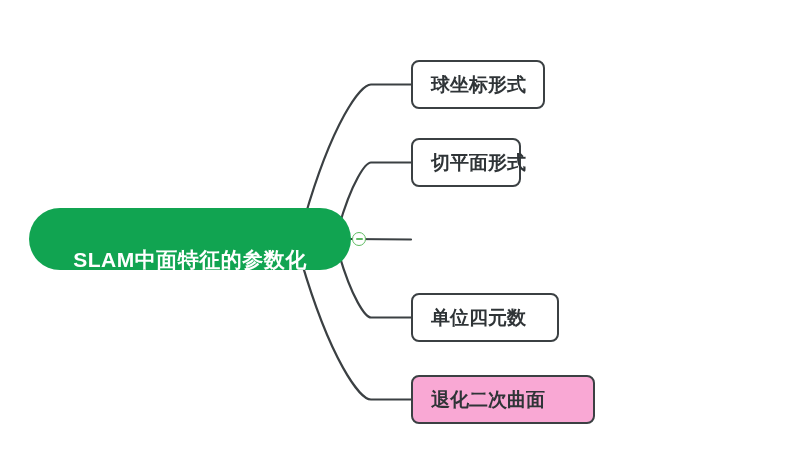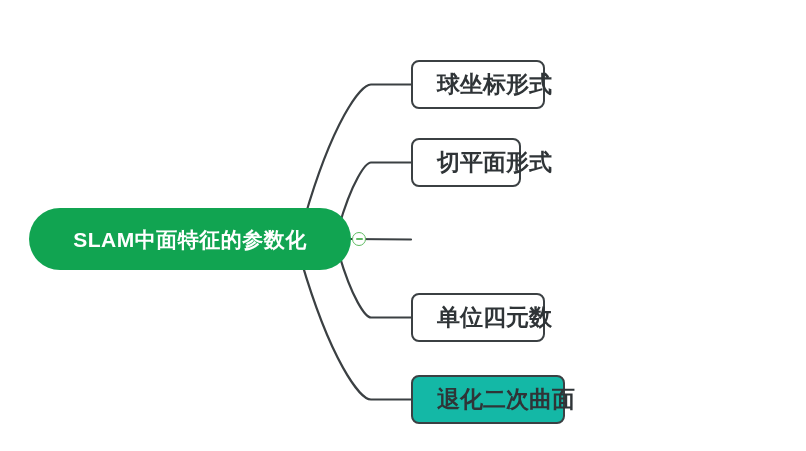--- a/index.html
+++ b/index.html
@@ -29,21 +29,21 @@
   }
   .root-node {
     position: absolute;
     left: 29px;
     top: 208px;
     width: 322px;
     height: 62px;
     background: #11A451;
     border-radius: 31px;
     display: flex;
-    align-items: center;
+    align-items: flex-end;
     justify-content: center;
     box-sizing: border-box;
     z-index: 5;
   }
   .root-label {
     color: #ffffff;
     font-size: 21px;
     font-weight: bold;
     letter-spacing: 0.5px;
     white-space: nowrap;
@@ -75,26 +75,25 @@
     background: #ffffff;
     border: 2px solid #3b4043;
     border-radius: 8px;
     box-sizing: border-box;
     display: flex;
     align-items: center;
     z-index: 4;
   }
   .child-label {
     color: #2f3437;
-    font-size: 23px;
+    font-size: 19px;
     font-weight: bold;
     white-space: nowrap;
     line-height: 1;
     padding: 0 18px;
-    margin-left: 6px;
   }
 </style>
 </head>
 <body>
 
 <div id="canvas">
 
   <svg id="edges" viewBox="0 0 806 451" xmlns="http://www.w3.org/2000/svg">
       <path d="M 304.7265471547306 217.47241583657112 C 332.56139734974374 121.68241583657111, 360.3962475447569 84.5, 371 84.5 L 411 84.5" fill="none" stroke="#3b4043" stroke-width="2.2" stroke-linecap="round"></path>
       <path d="M 338.61841754144285 227.48738229707834 C 352.21868217403687 180.05738229707833, 365.81894680663083 162.5, 371 162.5 L 411 162.5" fill="none" stroke="#3b4043" stroke-width="2.2" stroke-linecap="round"></path>
@@ -113,21 +112,21 @@
 
   <div class="child-node" id="child-0" style="left: 411px; top: 60px; width: 134px; height: 49px; border-color: rgb(59, 64, 67); background: rgb(255, 255, 255);">
     <span class="child-label" style="color: rgb(47, 52, 55);">球坐标形式</span>
   </div>
 
   <div class="child-node" id="child-1" style="left: 411px; top: 138px; width: 110px; height: 49px; border-color: rgb(59, 64, 67); background: rgb(255, 255, 255);">
     <span class="child-label" style="color: rgb(47, 52, 55);">切平面形式</span>
   </div>
 
 
-  <div class="child-node" id="child-3" style="left: 411px; top: 293px; width: 134px; height: 49px; border-color: rgb(59, 64, 67); background: rgb(255, 255, 255);">
+  <div class="child-node" id="child-3" style="left: 411px; top: 293px; width: 148px; height: 49px; border-color: rgb(59, 64, 67); background: rgb(255, 255, 255);">
     <span class="child-label" style="color: rgb(47, 52, 55);">单位四元数</span>
   </div>
 
-  <div class="child-node" id="child-4" style="left: 411px; top: 375px; width: 154px; height: 49px; border-color: rgb(59, 64, 67); background: #14b8a6;">
+  <div class="child-node" id="child-4" style="left: 411px; top: 375px; width: 184px; height: 49px; border-color: rgb(59, 64, 67); background: #f9a8d4;">
     <span class="child-label" style="color: rgb(47, 52, 55);">退化二次曲面</span>
   </div>
 
 </div>
 
 </body></html>

